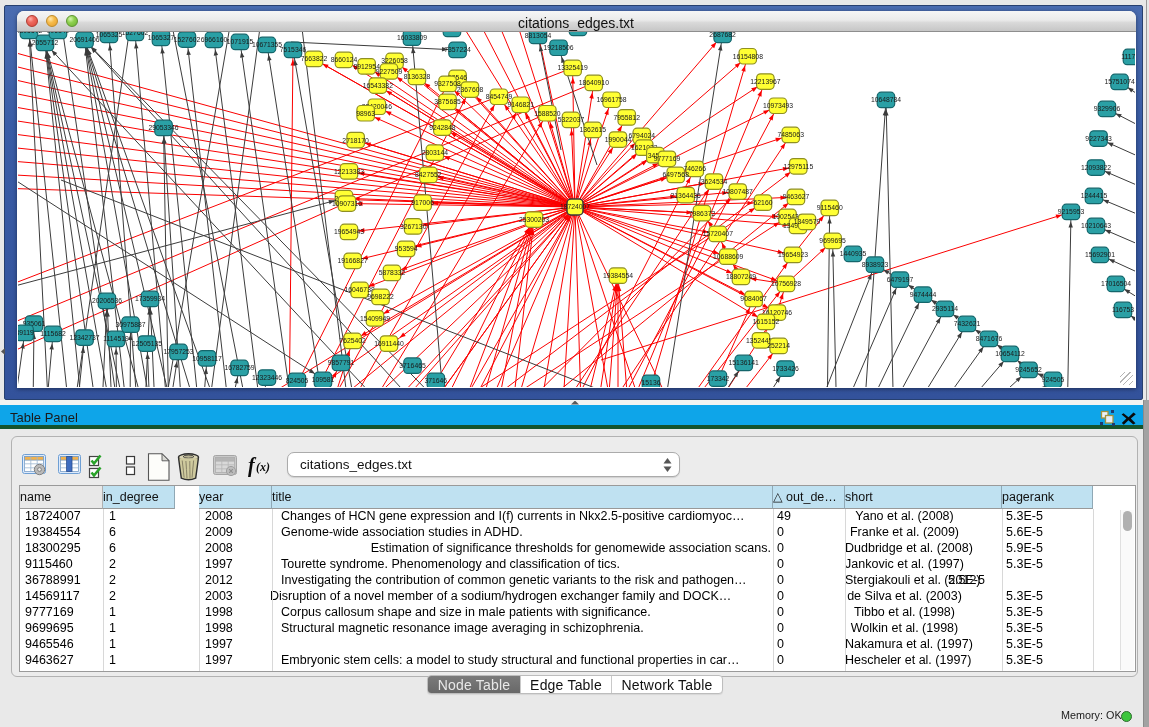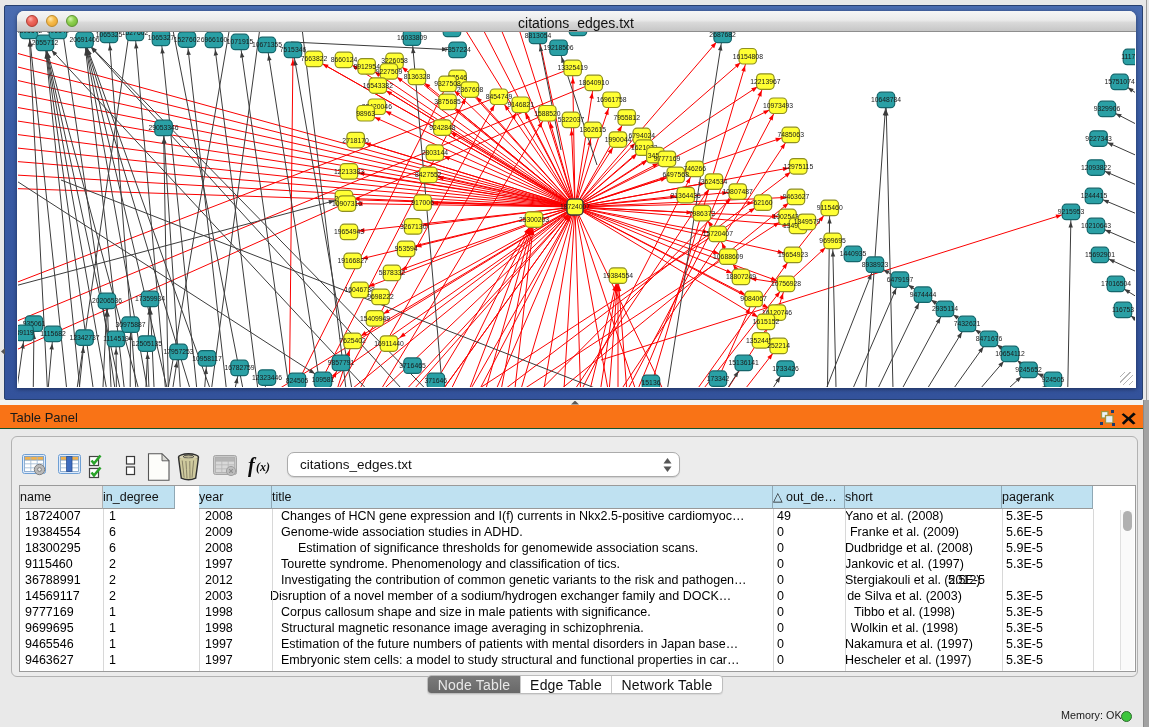--- a/index.html
+++ b/index.html
@@ -28,21 +28,21 @@
 #grip { position:absolute; right:2px; bottom:2px; width:13px; height:13px;
   background:repeating-linear-gradient(135deg, transparent 0 3px, #b5b5b5 3px 4px); }
 
 
 #divider { position:absolute; left:0px; top:400px; width:1149px; height:5px; background:#f3f3f1;}
 #divider .knob { position:absolute; left:571px; top:0.5px; width:8px; height:4px;
   background:#5a5a5a; clip-path:polygon(50% 0,100% 100%,0 100%); }
 
 
 #tp-bar { position:absolute; left:0; top:405px; width:1149px; height:24px;
-  background:#f97316; border-bottom:1px solid #14532d; }
+  background:#0ea5e9; border-bottom:4px solid #14532d; }
 #tp-bar .tt { position:absolute; left:10px; top:5px; font-size:13px; color:#1a1a1a; }
 #tp-bar .icons { position:absolute; left:1100px; top:5px; }
 #tp-body { position:absolute; left:0; top:430px; width:1149px; height:297px; background:#e9e9e9; }
 #panel { position:absolute; left:11px; top:6px; width:1127px; height:241px;
   background:#ececec; border:1px solid #b2b2b2; border-radius:6px; }
 #toolbar { position:absolute; left:7px; top:15px; height:30px; }
 #combo { position:absolute; left:275px; top:15px; width:393px; height:25px; background:#fff;
   border:1px solid #ababab; border-radius:7px; box-shadow:0 1px 1px rgba(0,0,0,0.12);}
 #combo .ctext { position:absolute; left:12px; top:4px; font-size:13.5px; color:#111; }
 #combo .spin { position:absolute; right:6px; top:3px; }
@@ -927,37 +927,37 @@
 <div class="hc" style="left:825px;width:157px;">short</div>
 <div class="hc" style="left:982px;width:91px;">pagerank</div>
           </div>
         <div id="rows">
             <div class="tr" style="top:-1px;">
               <div class="td" style="left:5px;width:77px;">18724007</div>
               <div class="td" style="left:89px;width:89px;">1</div>
               <div class="td" style="left:185px;width:66px;">2008</div>
               <div class="td" style="left:261px;width:491px;">Changes of HCN gene expression and I(f) currents in Nkx2.5-positive cardiomyoc…</div>
               <div class="td" style="left:757px;width:66px;">49</div>
-              <div class="td" style="left:825px;width:157px;text-align:left;padding-right:38px;">Yano et al. (2008)</div>
+              <div class="td" style="left:825px;width:157px;text-align:center;padding-right:38px;">Yano et al. (2008)</div>
               <div class="td" style="left:986px;width:86px;">5.3E-5</div>
             </div>
 <div class="tr" style="top:15px;">
               <div class="td" style="left:5px;width:77px;">19384554</div>
               <div class="td" style="left:89px;width:89px;">6</div>
               <div class="td" style="left:185px;width:66px;">2009</div>
               <div class="td" style="left:261px;width:491px;">Genome-wide association studies in ADHD.</div>
               <div class="td" style="left:757px;width:66px;">0</div>
               <div class="td" style="left:825px;width:157px;text-align:center;padding-right:38px;">Franke et al. (2009)</div>
               <div class="td" style="left:986px;width:86px;">5.6E-5</div>
             </div>
 <div class="tr" style="top:31px;">
               <div class="td" style="left:5px;width:77px;">18300295</div>
               <div class="td" style="left:89px;width:89px;">6</div>
               <div class="td" style="left:185px;width:66px;">2008</div>
-              <div class="td" style="left:278px;width:491px;">Estimation of significance thresholds for genomewide association scans.</div>
+              <div class="td" style="left:260px;width:491px;text-align:right;">Estimation of significance thresholds for genomewide association scans.</div>
               <div class="td" style="left:757px;width:66px;">0</div>
               <div class="td" style="left:825px;width:157px;text-align:center;padding-right:38px;">Dudbridge et al. (2008)</div>
               <div class="td" style="left:986px;width:86px;">5.9E-5</div>
             </div>
 <div class="tr" style="top:47px;">
               <div class="td" style="left:5px;width:77px;">9115460</div>
               <div class="td" style="left:89px;width:89px;">2</div>
               <div class="td" style="left:185px;width:66px;">1997</div>
               <div class="td" style="left:261px;width:491px;">Tourette syndrome. Phenomenology and classification of tics.</div>
               <div class="td" style="left:757px;width:66px;">0</div>
@@ -997,21 +997,20 @@
               <div class="td" style="left:185px;width:66px;">1998</div>
               <div class="td" style="left:261px;width:491px;">Structural magnetic resonance image averaging in schizophrenia.</div>
               <div class="td" style="left:757px;width:66px;">0</div>
               <div class="td" style="left:825px;width:157px;text-align:center;padding-right:38px;">Wolkin et al. (1998)</div>
               <div class="td" style="left:986px;width:86px;">5.3E-5</div>
             </div>
 <div class="tr" style="top:127px;">
               <div class="td" style="left:5px;width:77px;">9465546</div>
               <div class="td" style="left:89px;width:89px;">1</div>
               <div class="td" style="left:185px;width:66px;">1997</div>
-              <div class="td" style="left:261px;width:491px;">Estimation of the future numbers of patients with mental disorders in Japan base…</div>
               <div class="td" style="left:757px;width:66px;">0</div>
               <div class="td" style="left:825px;width:157px;text-align:center;padding-right:38px;">Nakamura et al. (1997)</div>
               <div class="td" style="left:986px;width:86px;">5.3E-5</div>
             </div>
 <div class="tr" style="top:143px;">
               <div class="td" style="left:5px;width:77px;">9463627</div>
               <div class="td" style="left:89px;width:89px;">1</div>
               <div class="td" style="left:185px;width:66px;">1997</div>
               <div class="td" style="left:261px;width:491px;">Embryonic stem cells: a model to study structural and functional properties in car…</div>
               <div class="td" style="left:757px;width:66px;">0</div>

